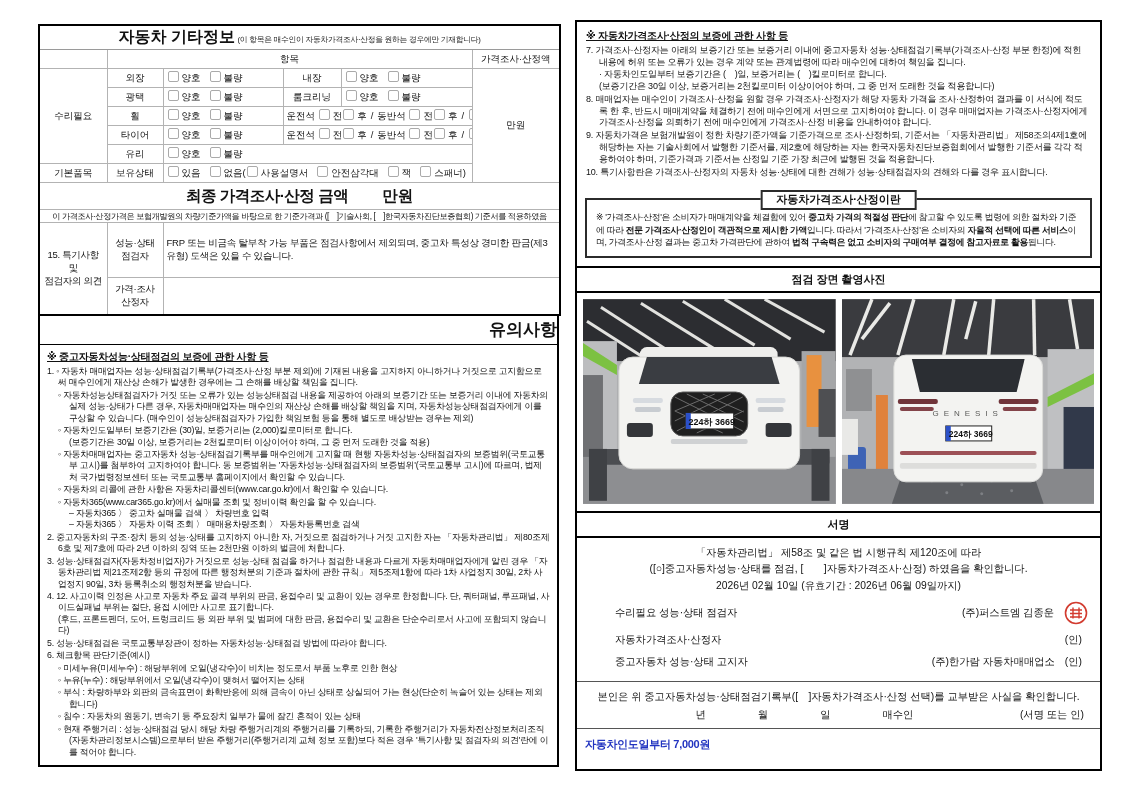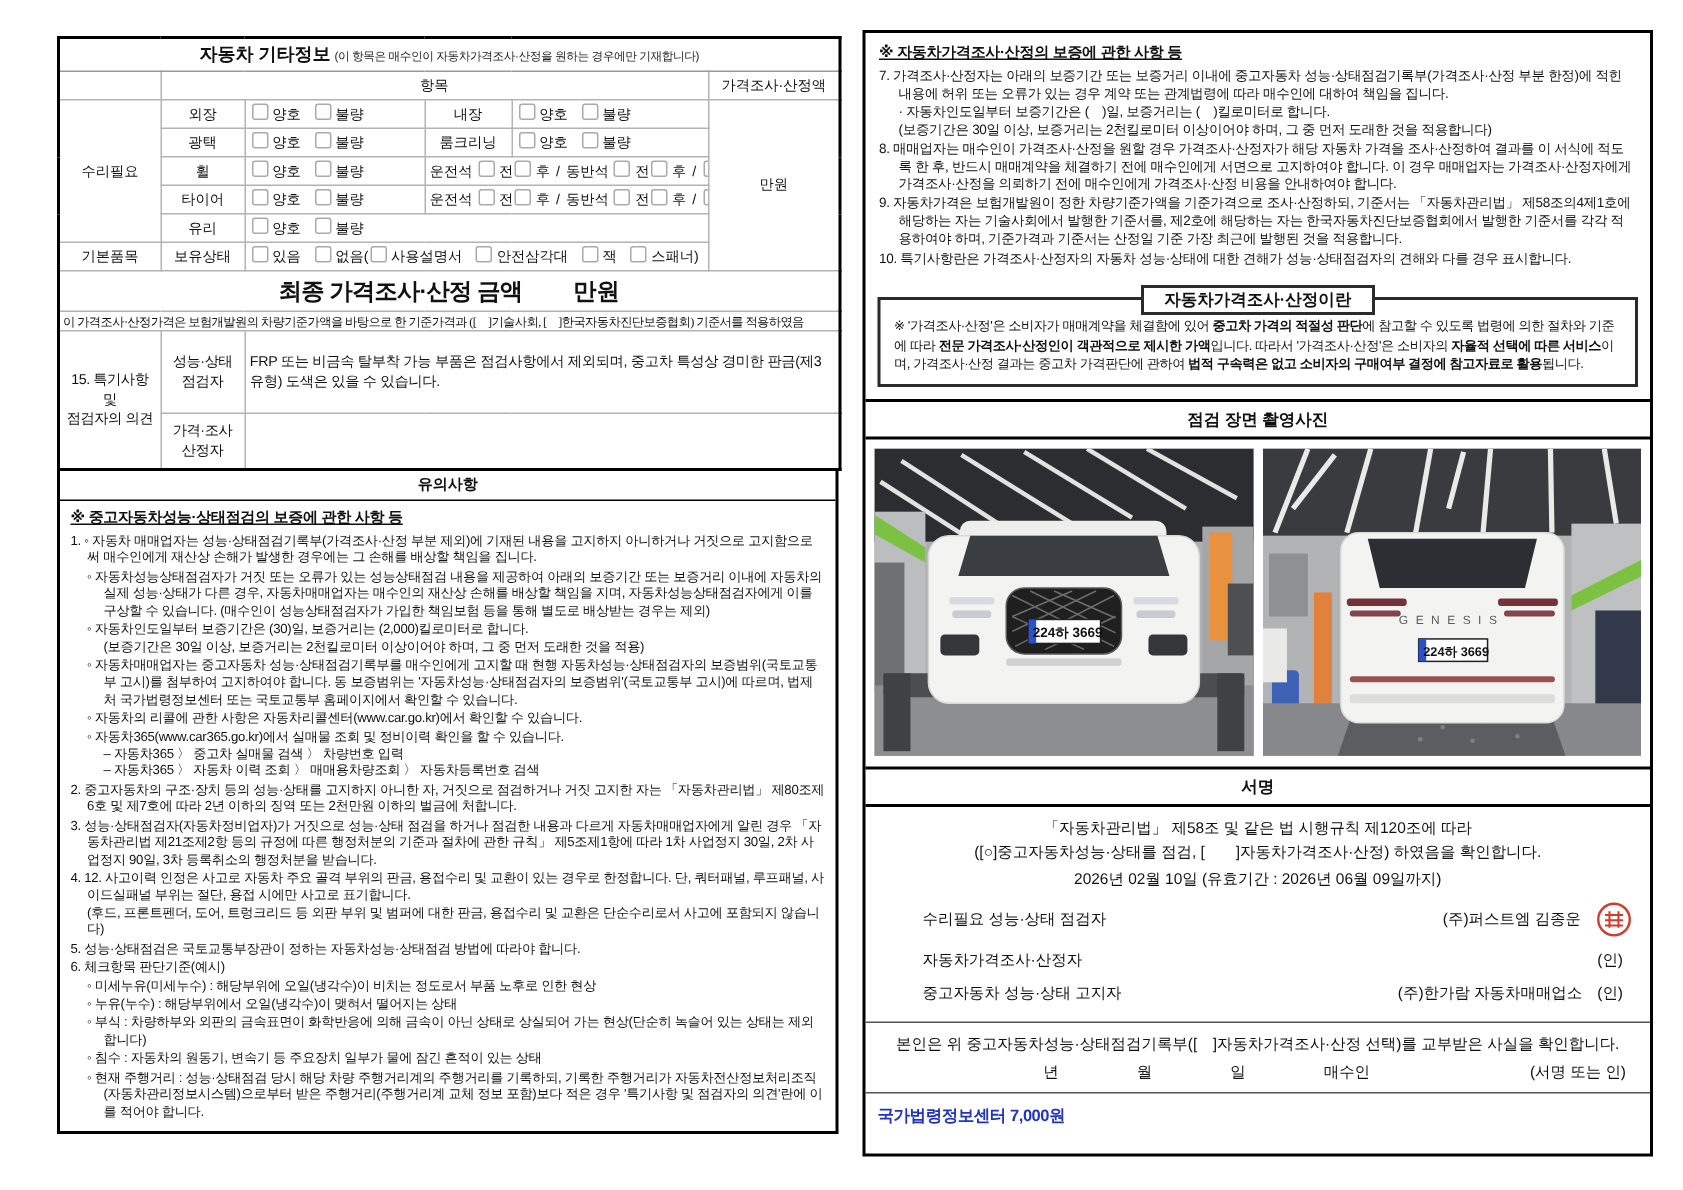--- a/index.html
+++ b/index.html
@@ -5,43 +5,43 @@
   html,body { margin:0; padding:0; background:#fff; }
   .page { position:relative; width:1122px; height:793px; background:#fff; overflow:hidden;
           font-family:"Liberation Sans","DejaVu Sans",sans-serif; color:#111; }
 
   
   .left-col { position:absolute; left:38px; top:24px; width:521px; }
 
   table.info { width:100%; border-collapse:collapse; border:2px solid #000; table-layout:fixed; }
   table.info td { border:1px solid #b3b3b3; font-size:9.5px; padding:1px 3px; height:16px; vertical-align:middle; }
   tr.t-title td { border-bottom:1px solid #9a9a9a; text-align:center; height:19px; }
-  .tt-big { font-weight:bold; font-size:12px; }
+  .tt-big { font-weight:bold; font-size:16px; }
   .tt-small { font-size:7.8px; color:#222; letter-spacing:-0.3px;margin-top:25px; }
   tr.t-head td { text-align:center; font-size:9.5px; }
   td.grp { text-align:center; }
   td.itm { text-align:center; }
   td.price { text-align:center; font-size:10px; }
   td.chk { white-space:nowrap; overflow:hidden; }
   .cb { display:inline-block; width:9px; height:9px; border:1.3px solid #aaa; border-radius:2px;
         margin:0 3px -1px 1px; background:#fff; }
   .cb.g { margin-left:9px; }
   .sep { margin:0 4px; }
   tr.fp-title td { text-align:center; height:24px; border-bottom:none; }
   .fp-big { font-weight:bold; font-size:15.5px; letter-spacing:-0.5px; }
   .fp-unit { font-weight:bold; font-size:15.5px; margin-left:34px; }
-  tr.fp-note td { text-align:left; font-size:8.2px; height:12px; padding:0 2px; letter-spacing:-0.4px;font-family:Liberation Serif, serif; }
+  tr.fp-note td { text-align:center; font-size:8.2px; height:12px; padding:0 2px; letter-spacing:-0.4px; }
   td.sp-label { text-align:center; font-size:9px; white-space:pre-line; letter-spacing:-0.3px; }
   td.sp-sub { text-align:center; font-size:9px; white-space:pre-line; letter-spacing:-0.3px; }
   td.sp-text { vertical-align:top; font-size:9px; padding:3px 5px; letter-spacing:-0.2px; }
   tr.sp-row1 td { height:52px; }
   tr.sp-row2 td { height:34px; }
 
   .notice { border:2px solid #000; margin-top:-2px; }
-  .notice-title { text-align:center; font-weight:bold; font-size:10px; padding:2px 0 3px;
+  .notice-title { text-align:right; font-weight:bold; font-size:17px; padding:2px 0 3px;
                   border-bottom:1.5px solid #000; }
   .notice-body { padding:5px 7px 6px; font-size:8.8px; line-height:1.3; letter-spacing:-0.2px; }
   .n-heading { font-weight:bold; text-decoration:underline; font-size:10px; margin-bottom:3px; }
   .p { padding-left:11px; text-indent:-11px; white-space:pre-line; margin-bottom:1px; }
   .p.lv1 { margin-left:11px; }
 
   
   .right-col { position:absolute; left:575px; top:20px; width:527px; height:751px;
                border:2px solid #000; box-sizing:border-box; display:flex; flex-direction:column; }
   .price-notice { padding:7px 9px 4px; font-size:9px; line-height:1.32; letter-spacing:-0.2px; }
@@ -357,17 +357,17 @@
       <div class="sign-center">본인은 위 중고자동차성능·상태점검기록부([　]자동차가격조사·산정 선택)를 교부받은 사실을 확인합니다.</div>
       <div class="buyer-line">
         <span class="blanks">
           <span>년</span><span>월</span><span>일</span><span>매수인</span>
         </span>
         <span class="hint">(서명 또는 인)</span>
       </div>
     </div>
 
     <div class="fee-sec">
-      <span class="fee-text">국가법령정보센터 7,000원</span>
+      <span class="fee-text">자동차인도일부터 7,000원</span>
     </div>
 
   </div>
 </div>
 
 </body></html>

